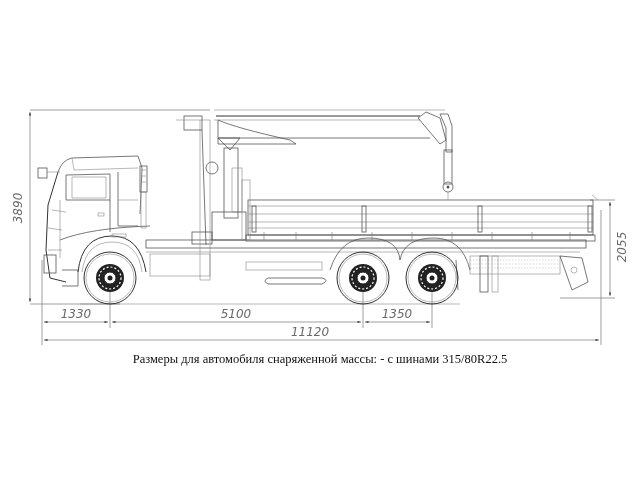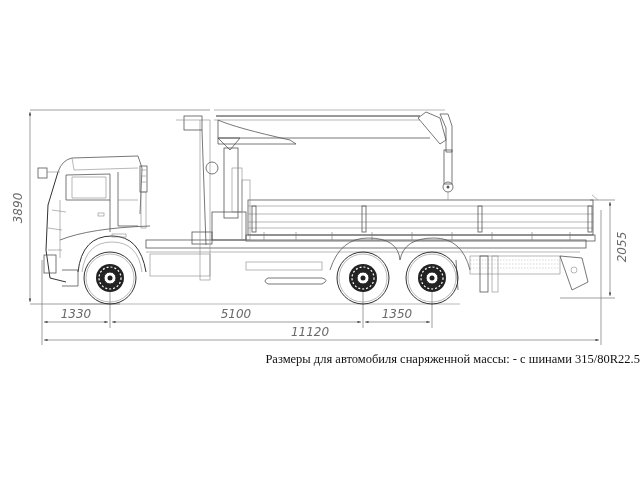--- a/index.html
+++ b/index.html
@@ -1,20 +1,20 @@
 <!DOCTYPE html>
 <html><head>
 <meta charset="utf-8">
 <style>
   html, body { margin: 0; padding: 0; background: #ffffff; }
   body { width: 640px; height: 480px; position: relative; overflow: hidden; font-family: "Liberation Sans", sans-serif; }
   #drawing { position: absolute; left: 0; top: 0; width: 640px; height: 480px; }
   .dimtext { font-family: "DejaVu Sans", sans-serif; font-style: italic; font-size: 12px; fill: #6a6a6a; }
   .caption {
-    position: absolute; left: 0; top: 352px; width: 640px; text-align: right;
+    position: absolute; left: 0; top: 352px; width: 640px; text-align: center;
     font-family: "Liberation Serif", serif; font-size: 12.5px; color: #111;
   }
   .ln { stroke: #555; fill: none; stroke-width: 0.8; }
   .lnb { stroke: #333; fill: none; stroke-width: 1; }
   .lnl { stroke: #888; fill: none; stroke-width: 0.6; }
   .dim { stroke: #777; fill: none; stroke-width: 0.7; }
 </style>
 </head>
 <body>
 

